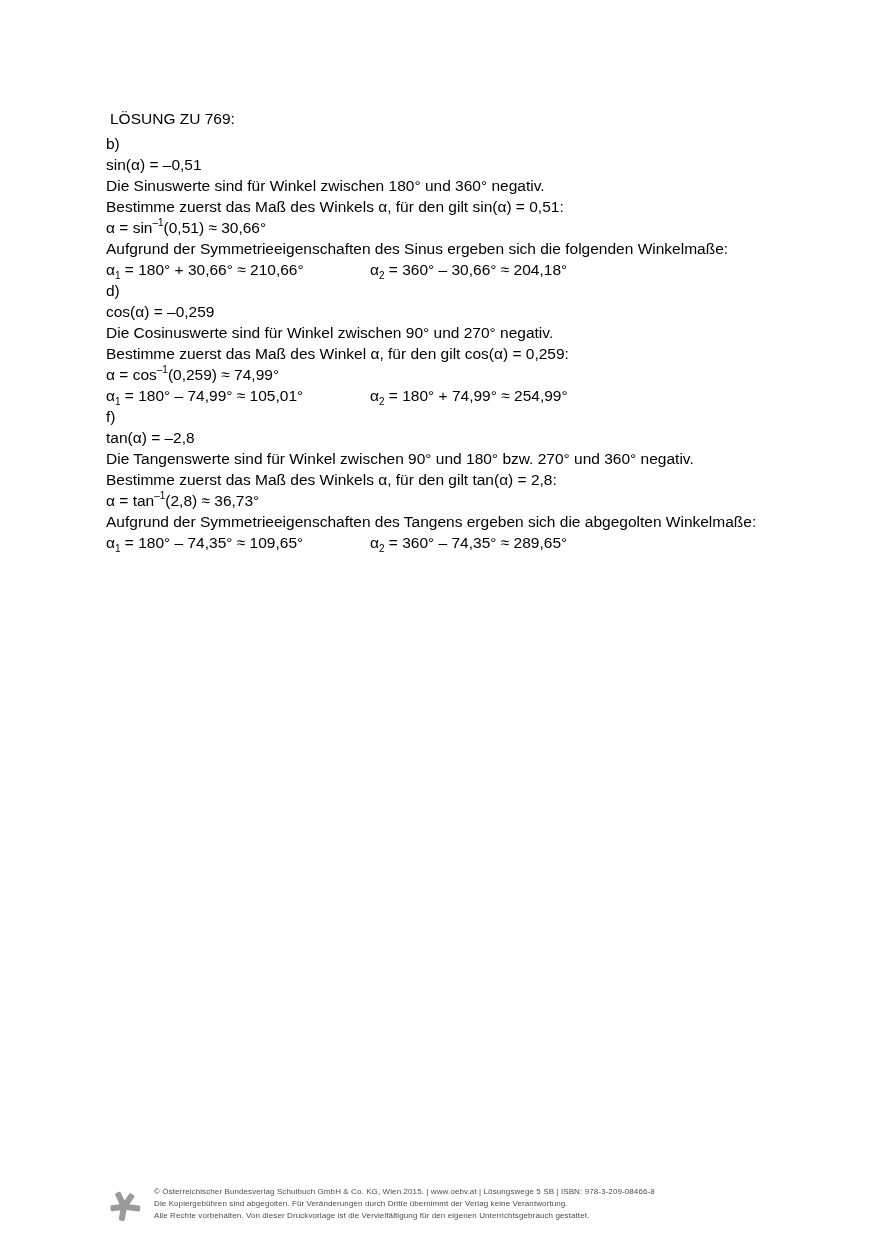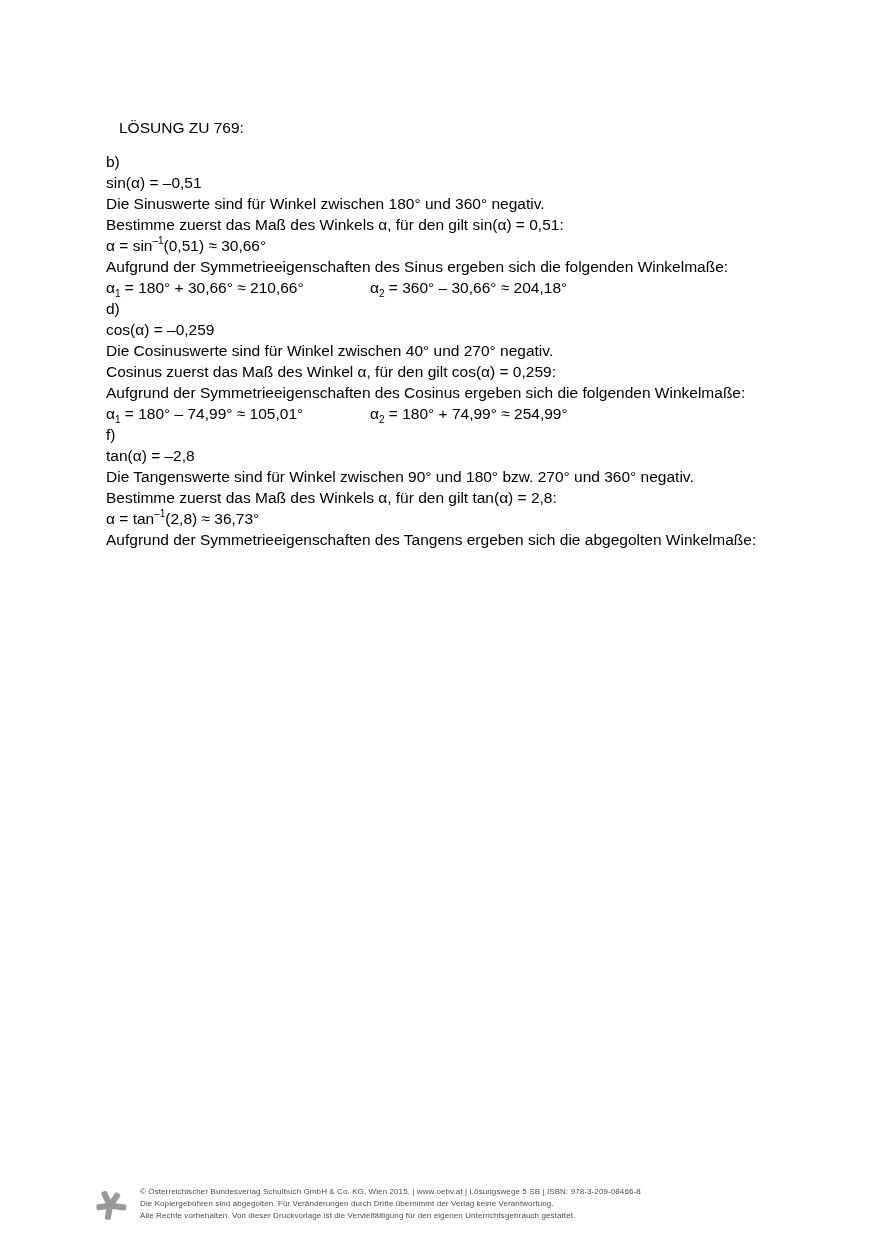--- a/index.html
+++ b/index.html
@@ -12,21 +12,21 @@
     overflow: hidden;
   }
   .content {
     position: absolute;
     left: 106px; top: 104px;
     width: 690px;
     font-size: 15.5px;
     line-height: 21px;
   }
   .content p, .content div.block { margin: 0; }
-  .page-title { margin: 13px; font-size: 15.5px; font-weight: normal; line-height: 21px; }
+  .page-title { margin: 4px; font-size: 15.5px; font-weight: normal; line-height: 21px; }
   .part-block { margin-top: 14px; }
   .part-block.later { margin-top: 30px; }
   .note { margin-top: 15px; }
   .instruction { margin-top: 15px; }
   .formula { margin-top: 15px; }
   .symmetry { margin-top: 34px; }
   .results { margin-top: 16px; display: flex; }
   .result-1 { width: 264px; }
   sup.exp {
     font-size: 10px;
@@ -35,23 +35,23 @@
     position: relative;
     top: -1px;
   }
   sub.idx {
     font-size: 10px;
     line-height: 0;
     vertical-align: sub;
   }
   .footer {
     position: absolute;
-    left: 93px; top: 1184px;
+    left: 107px; top: 1184px;
     display: flex;
-    align-items: center;
+    align-items: flex-end;
   }
   .logo-wrap { width: 34px; height: 34px; margin-top: 4px; }
   .logo-wrap svg { width: 34px; height: 34px; display: block; }
   .footer-text {
     margin-left: 13px;
     font-size: 8px;
     line-height: 12.2px;
     color: #4d4d4d;
     letter-spacing: 0.1px;
     padding-top: 2px;
@@ -74,36 +74,40 @@
   <p class="symmetry">Aufgrund der Symmetrieeigenschaften des Sinus ergeben sich die folgenden Winkelmaße:</p>
   <div class="block results">
     <span class="result-1"><span>α</span><sub class="idx">1</sub><span> = 180° + 30,66° ≈ 210,66°</span></span>
     <span class="result-2"><span>α</span><sub class="idx">2</sub><span> = 360° – 30,66° ≈ 204,18°</span></span>
   </div>
 
   <div class="block part-block later">
     <div>d)</div>
     <div>cos(α) = –0,259</div>
   </div>
-  <p class="note">Die Cosinuswerte sind für Winkel zwischen 40° und 270° negativ.</p>
-  <p class="instruction">Cosinus zuerst das Maß des Winkel α, für den gilt cos(α) = 0,259:</p>
-  <p class="symmetry">Aufgrund der Symmetrieeigenschaften des Cosinus ergeben sich die folgenden Winkelmaße:</p>
+  <p class="note">Die Cosinuswerte sind für Winkel zwischen 90° und 270° negativ.</p>
+  <p class="instruction">Bestimme zuerst das Maß des Winkel α, für den gilt cos(α) = 0,259:</p>
+  <p class="formula"><span>α = cos</span><sup class="exp">–1</sup><span>(0,259) ≈ 74,99°</span></p>
   <div class="block results">
     <span class="result-1"><span>α</span><sub class="idx">1</sub><span> = 180° – 74,99° ≈ 105,01°</span></span>
     <span class="result-2"><span>α</span><sub class="idx">2</sub><span> = 180° + 74,99° ≈ 254,99°</span></span>
   </div>
 
   <div class="block part-block later">
     <div>f)</div>
     <div>tan(α) = –2,8</div>
   </div>
   <p class="note">Die Tangenswerte sind für Winkel zwischen 90° und 180° bzw. 270° und 360° negativ.</p>
   <p class="instruction">Bestimme zuerst das Maß des Winkels α, für den gilt tan(α) = 2,8:</p>
   <p class="formula"><span>α = tan</span><sup class="exp">–1</sup><span>(2,8) ≈ 36,73°</span></p>
   <p class="symmetry">Aufgrund der Symmetrieeigenschaften des Tangens ergeben sich die abgegolten Winkelmaße:</p>
+  <div class="block results">
+    <span class="result-1"><span>α</span><sub class="idx">1</sub><span> = 180° – 74,35° ≈ 109,65°</span></span>
+    <span class="result-2"><span>α</span><sub class="idx">2</sub><span> = 360° – 74,35° ≈ 289,65°</span></span>
+  </div>
 
 </div>
 
 <div class="footer">
   <div class="logo-wrap">
     <svg viewBox="0 0 100 100" xmlns="http://www.w3.org/2000/svg" aria-hidden="true">
       <g transform="translate(50,52)" fill="#9a9a9a">
         <rect x="-9" y="-46" width="18" height="50" rx="5" transform="rotate(-25)"></rect>
         <rect x="-9" y="-44" width="18" height="48" rx="5" transform="rotate(35)"></rect>
         <rect x="-9" y="-48" width="18" height="52" rx="5" transform="rotate(97)"></rect>

